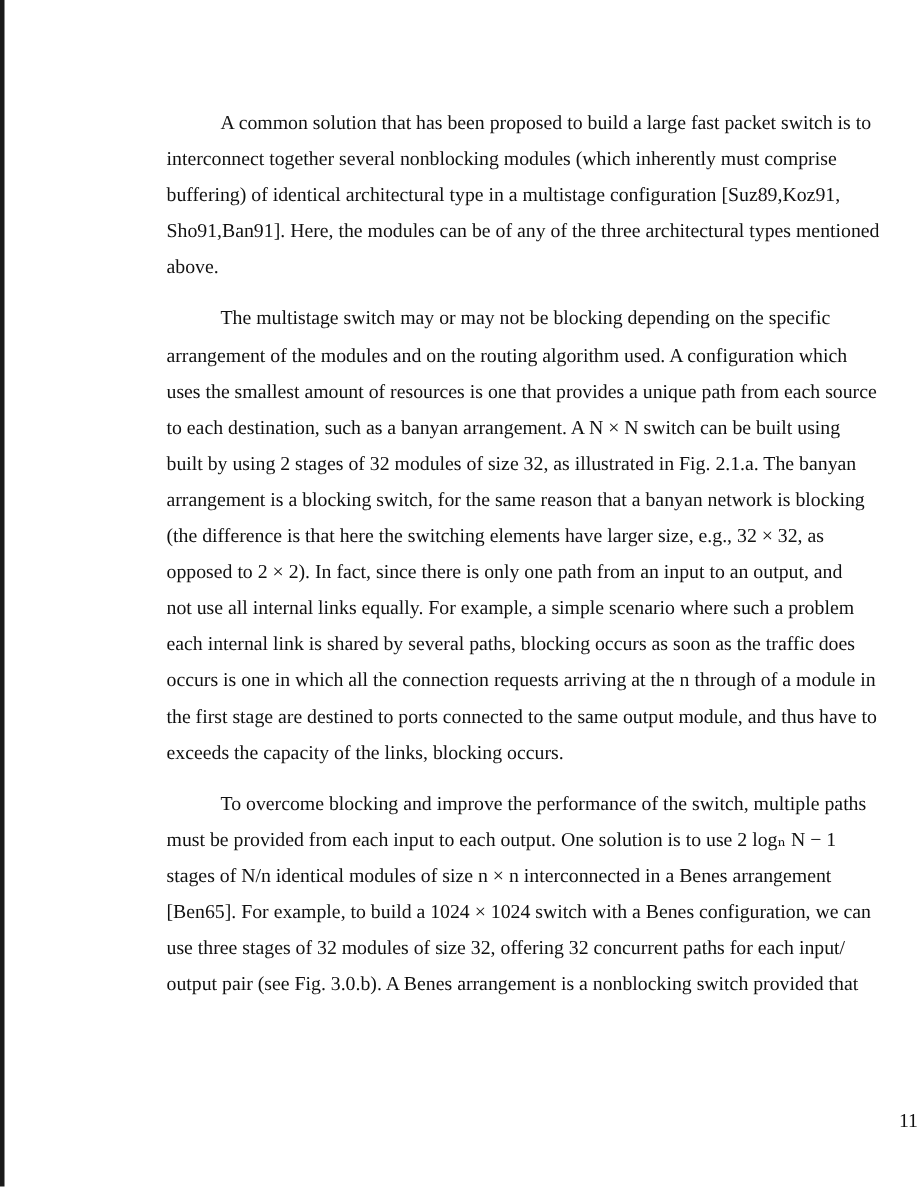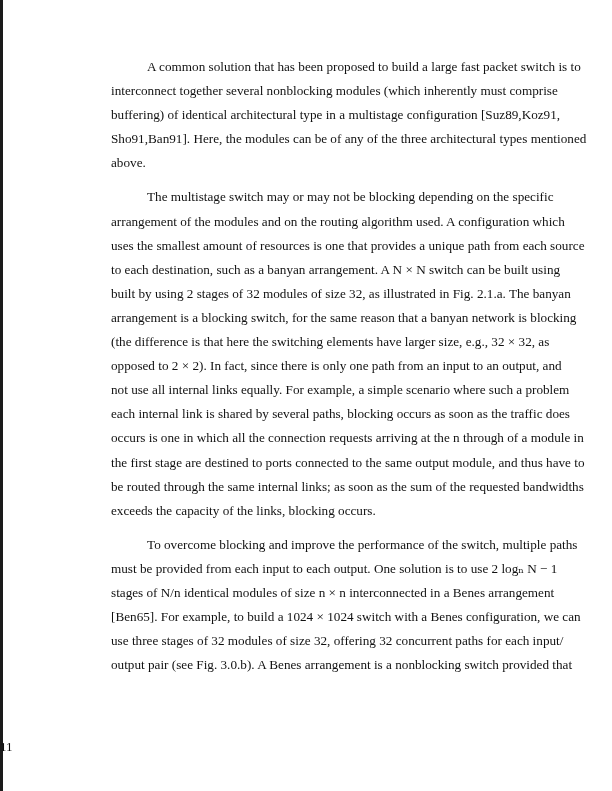--- a/index.html
+++ b/index.html
@@ -19,21 +19,21 @@
       position: absolute;
       left: 0;
       top: 0;
       width: 3px;
       height: 791px;
       background: #1a1a1a;
     }
     .page-body {
       position: absolute;
       left: 111px;
-      top: 55px;
+      top: 70px;
       width: 433px;
     }
     .para {
       margin: 0;
       font-size: 13.2px;
       line-height: 24.1px;
       text-align: justify;
       text-indent: 36px;
     }
     .para + .para {
@@ -51,21 +51,21 @@
     }
     .line.first {
       padding-left: 36px;
     }
     .para .line { text-indent: 0; }
     .page-number {
       position: absolute;
       left: 0;
       width: 612px;
       top: 739px;
-      text-align: left;
+      text-align: right;
       font-size: 13.2px;
     }
   </style>
 </head>
 <body>
 
 <div class="binding-edge"></div>
 
 <div class="page-body">
 
@@ -83,21 +83,20 @@
     <span class="line">uses the smallest amount of resources is one that provides a unique path from each source</span>
     <span class="line">to each destination, such as a banyan arrangement. A  N × N  switch can be built using</span>
     <span class="line">built by using 2 stages of 32 modules of size 32, as illustrated in Fig. 2.1.a. The banyan</span>
     <span class="line">arrangement is a blocking switch, for the same reason that a banyan network is blocking</span>
     <span class="line">(the difference is that here the switching elements have larger size, e.g.,  32 × 32,  as</span>
     <span class="line">opposed to  2 × 2). In fact, since there is only one path from an input to an output, and</span>
     <span class="line">not use all internal links equally. For example, a simple scenario where such a problem</span>
     <span class="line">each internal link is shared by several paths, blocking occurs as soon as the traffic does</span>
     <span class="line">occurs is one in which all the connection requests arriving at the n through of a module in</span>
     <span class="line">the first stage are destined to ports connected to the same output module, and thus have to</span>
-    <span class="line">be routed through the same internal links; as soon as the sum of the requested bandwidths</span>
     <span class="line last">exceeds the capacity of the links, blocking occurs.</span>
   </p>
 
   <p class="para">
     <span class="line first">To overcome blocking and improve the performance of the switch, multiple paths</span>
     <span class="line">must be provided from each input to each output. One solution is to use  2 logₙ N − 1</span>
     <span class="line">stages of N/n identical modules of size  n × n  interconnected in a Benes arrangement</span>
     <span class="line">[Ben65]. For example, to build a 1024 × 1024 switch with a Benes configuration, we can</span>
     <span class="line">use three stages of 32 modules of size 32, offering 32 concurrent paths for each input/</span>
     <span class="line">output pair (see Fig. 3.0.b). A Benes arrangement is a nonblocking switch provided that</span>

